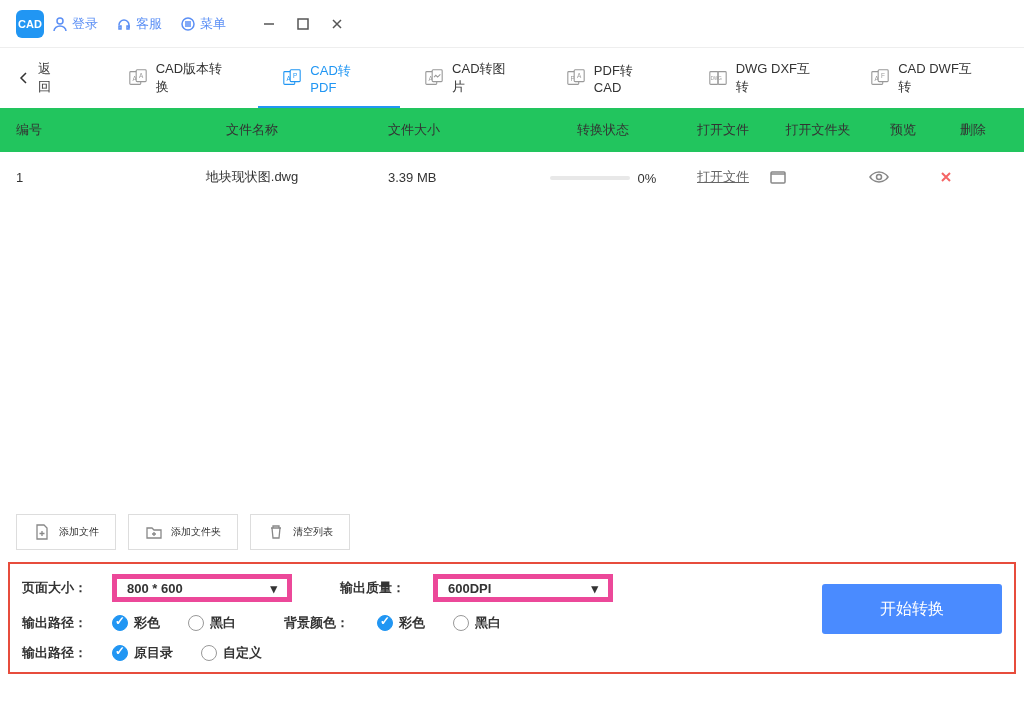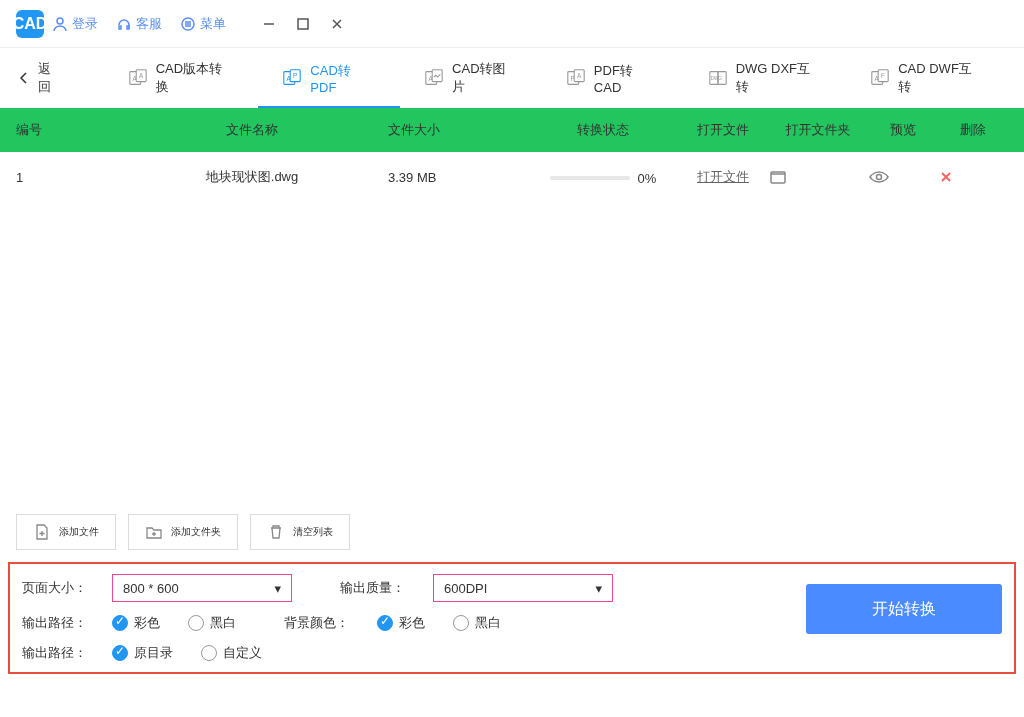--- a/index.html
+++ b/index.html
@@ -1,20 +1,20 @@
 <!DOCTYPE html>
 <html><head>
   <meta charset="utf-8">
   <style>
     * { margin: 0; padding: 0; box-sizing: border-box; }
     body { font-family: "Microsoft YaHei", Arial, sans-serif; font-size: 13px; color: #333; background: #fff; width: 1024px; height: 717px; overflow: hidden; }
     
     
     .titlebar { display: flex; align-items: center; height: 48px; padding: 0 16px; border-bottom: 1px solid #eee; }
-    .logo { width: 28px; height: 28px; background: #2196f3; border-radius: 6px; display: flex; align-items: center; justify-content: center; color: #fff; font-size: 16px; font-weight: bold; margin-right: 8px; }
+    .logo { width: 28px; height: 28px; background: #2196f3; border-radius: 6px; display: flex; align-items: center; justify-content: center; color: #fff; font-size: 11px; font-weight: bold; margin-right: 8px; }
     .app-title { font-size: 16px; font-weight: 500; flex: 1; }
     .titlebar-right { display: flex; align-items: center; gap: 18px; color: #2196f3; }
     .titlebar-item { display: flex; align-items: center; gap: 4px; cursor: pointer; color: #5b8ff5; }
     .win-controls { display: flex; gap: 16px; margin-left: 16px; color: #666; }
     .win-btn { cursor: pointer; padding: 2px; }
     
     
     .tabs { display: flex; align-items: center; height: 60px; padding: 0 16px; }
     .back-btn { display: flex; align-items: center; gap: 6px; cursor: pointer; color: #3b3b3b; margin-right: 40px; }
     .tab { display: flex; align-items: center; gap: 8px; padding: 0 24px; height: 60px; cursor: pointer; color: #333; position: relative; }
@@ -42,32 +42,32 @@
     .icon-folder { color: #888; cursor: pointer; }
     .icon-eye { color: #888; cursor: pointer; }
     .icon-x { color: #f56565; cursor: pointer; }
     
     
     .toolbar { display: flex; gap: 12px; padding: 12px 16px; }
     .tool-btn { display: flex; align-items: center; gap: 8px; padding: 8px 16px; border: 1px solid #ddd; background: #fff; cursor: pointer; font-size: 10px; }
     
     
     .settings { border: 2px solid #e74c3c; margin: 0 8px; padding: 10px 12px; display: flex; align-items: flex-start; }
-    .settings-left { flex: 1; }
+    .settings-left { flex: 1; font-weight: bold; }
     .settings-row { display: flex; align-items: center; margin-bottom: 12px; gap: 20px; }
     .settings-row:last-child { margin-bottom: 0; }
     .settings-label { width: 70px; color: #333; }
     .settings-label2 { color: #333; margin-left: 28px; margin-right: 8px; }
-    .select { display: inline-flex; align-items: center; justify-content: space-between; width: 180px; height: 28px; border: 1px solid #ec4899; padding: 0 10px; cursor: pointer; background: #fff; }
+    .select { display: inline-flex; align-items: center; justify-content: space-between; width: 180px; height: 28px; border: 5px solid #ec4899; padding: 0 10px; cursor: pointer; background: #fff; }
     .radio-group { display: flex; gap: 28px; align-items: center; }
     .radio-item { display: flex; align-items: center; gap: 6px; cursor: pointer; }
     .radio { width: 16px; height: 16px; border: 1px solid #999; border-radius: 50%; display: inline-block; }
     .radio.checked { background: #2196f3; border-color: #2196f3; position: relative; }
     .radio.checked::after { content: "✓"; color: #fff; position: absolute; top: -2px; left: 2px; font-size: 12px; }
-    .start-btn { width: 196px; height: 50px; background: #4a8bff; color: #fff; display: flex; align-items: center; justify-content: center; font-size: 16px; cursor: pointer; border-radius: 3px; margin-left: 19px; margin-top: 10px; font-family: Liberation Mono, monospace; }
+    .start-btn { width: 180px; height: 50px; background: #4a8bff; color: #fff; display: flex; align-items: center; justify-content: center; font-size: 16px; cursor: pointer; border-radius: 3px; margin-left: 19px; margin-top: 10px; font-family: Liberation Mono, monospace; }
     
     svg { display: block; }
   </style>
 </head>
 <body>
 
 <div class="titlebar">
   <div class="logo">CAD</div>
   <div class="titlebar-right">
     <div class="titlebar-item">

